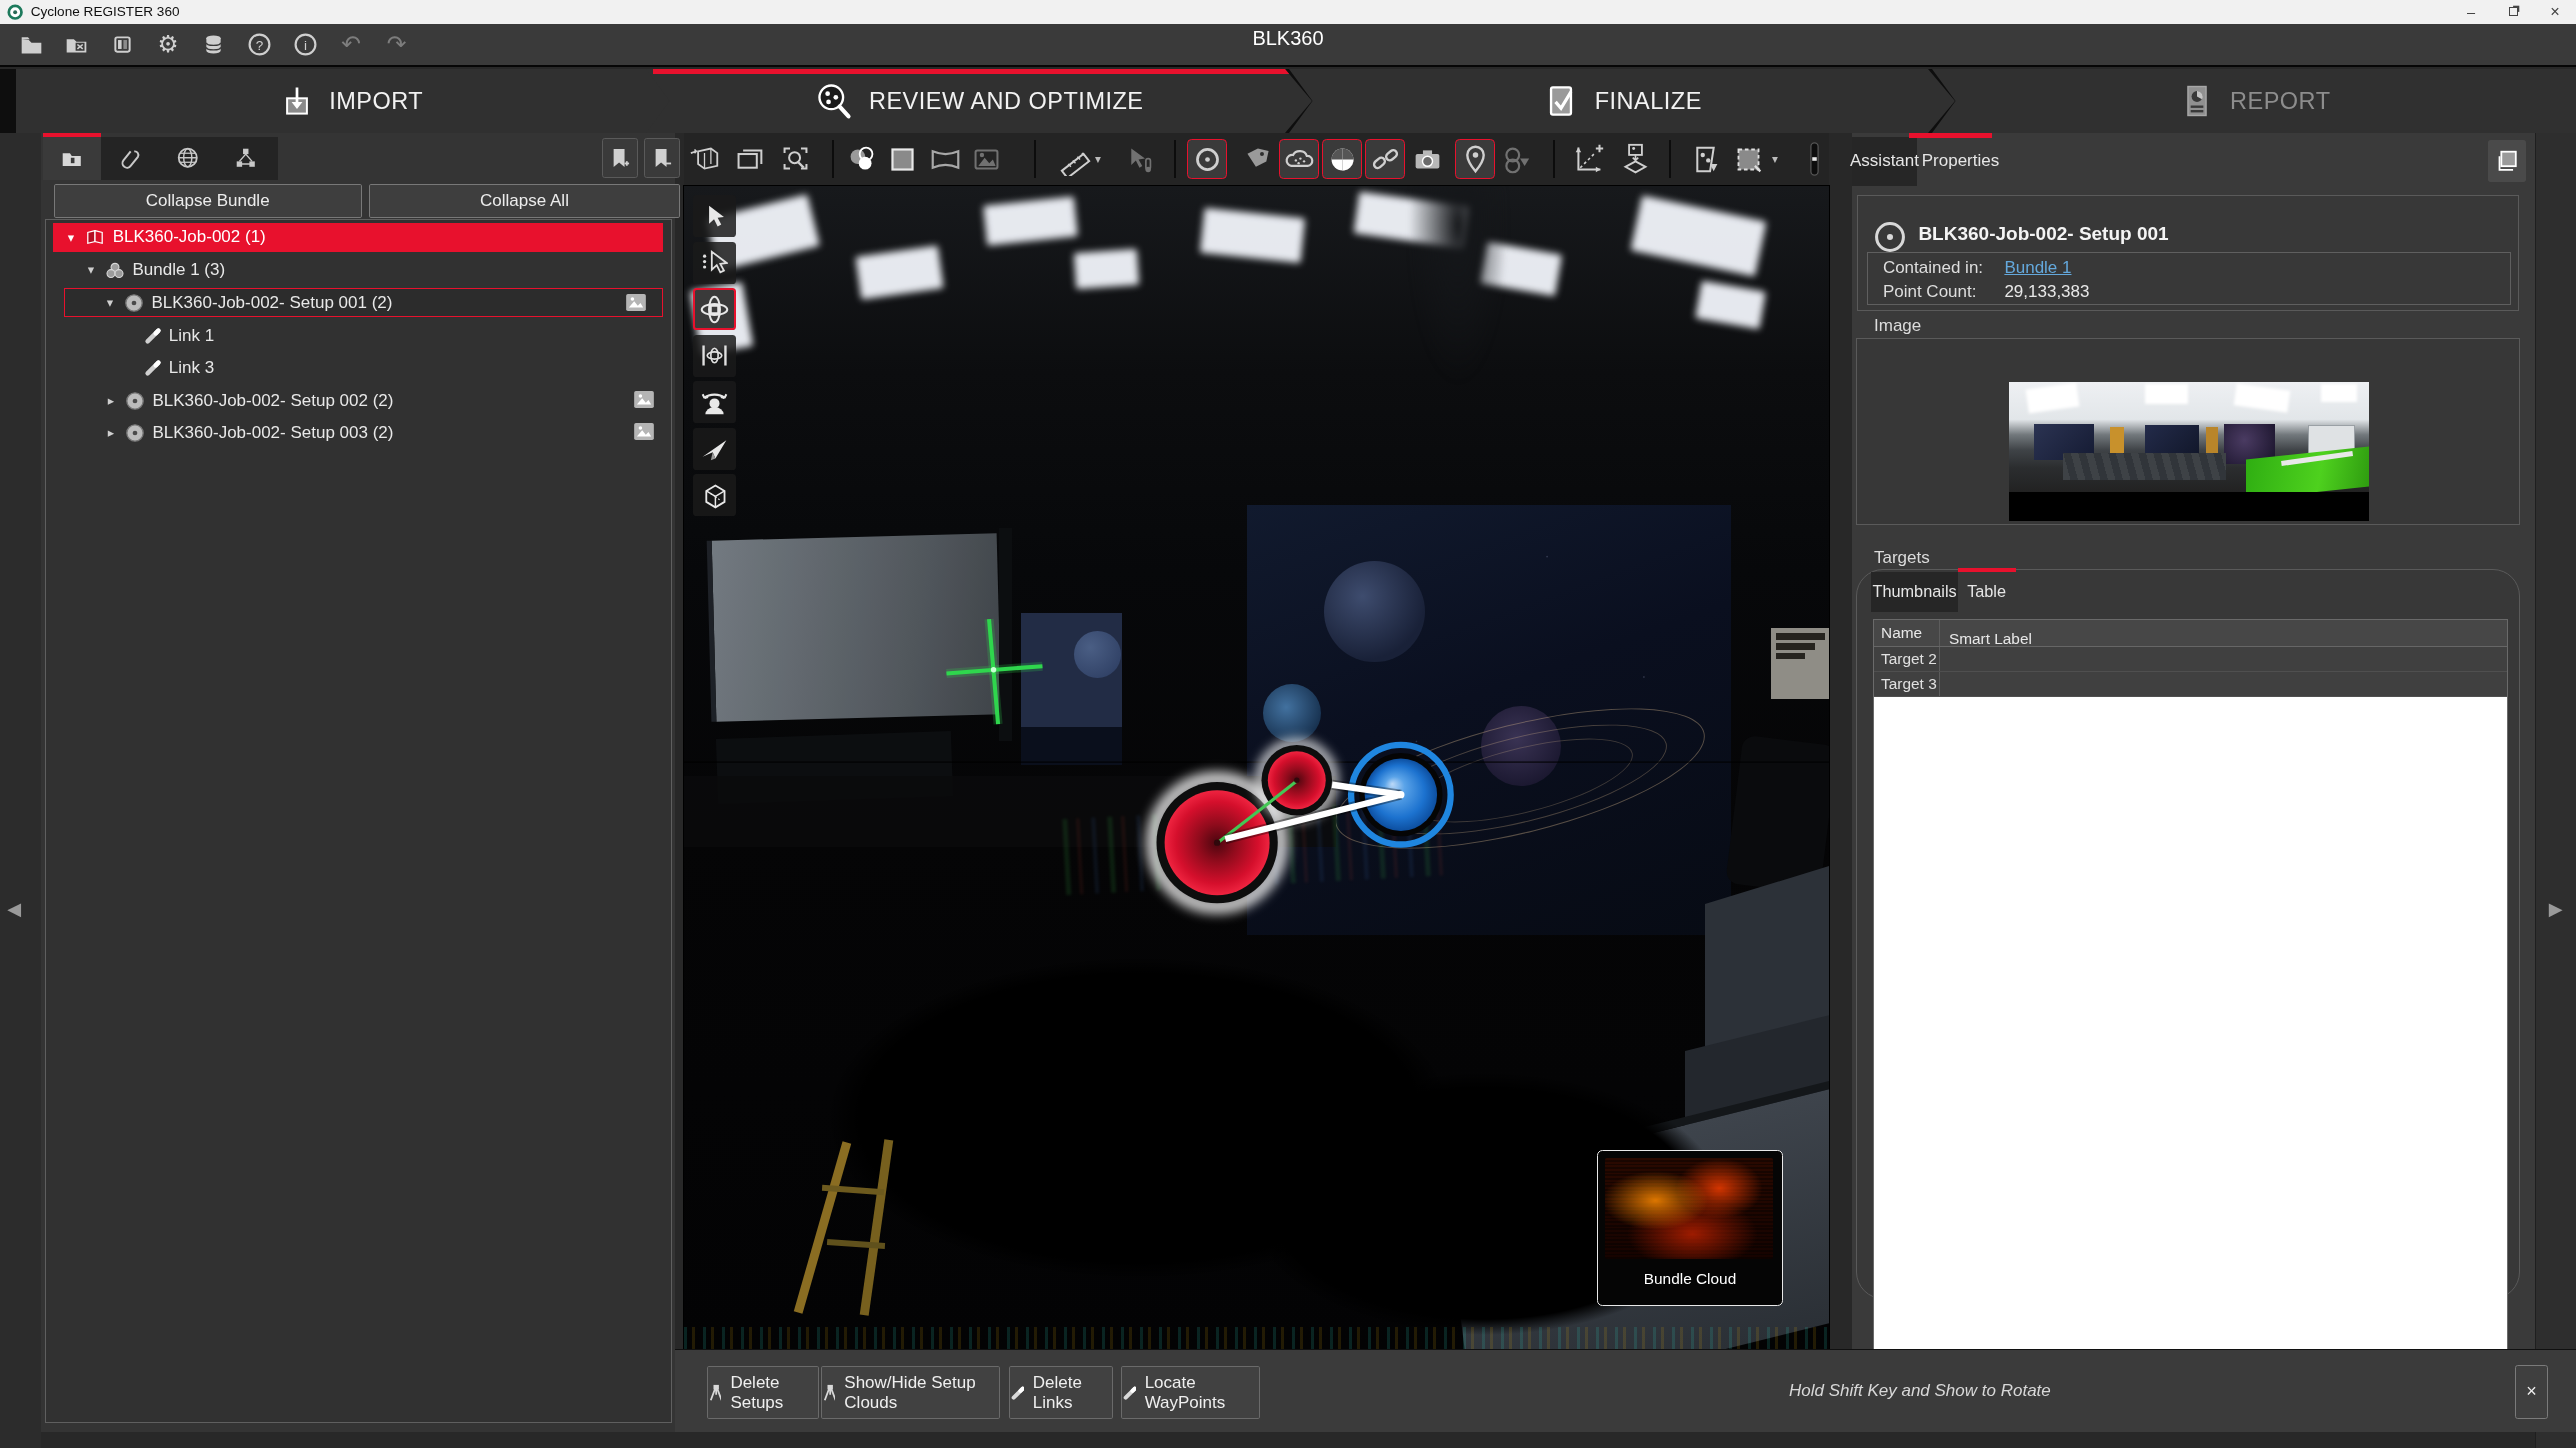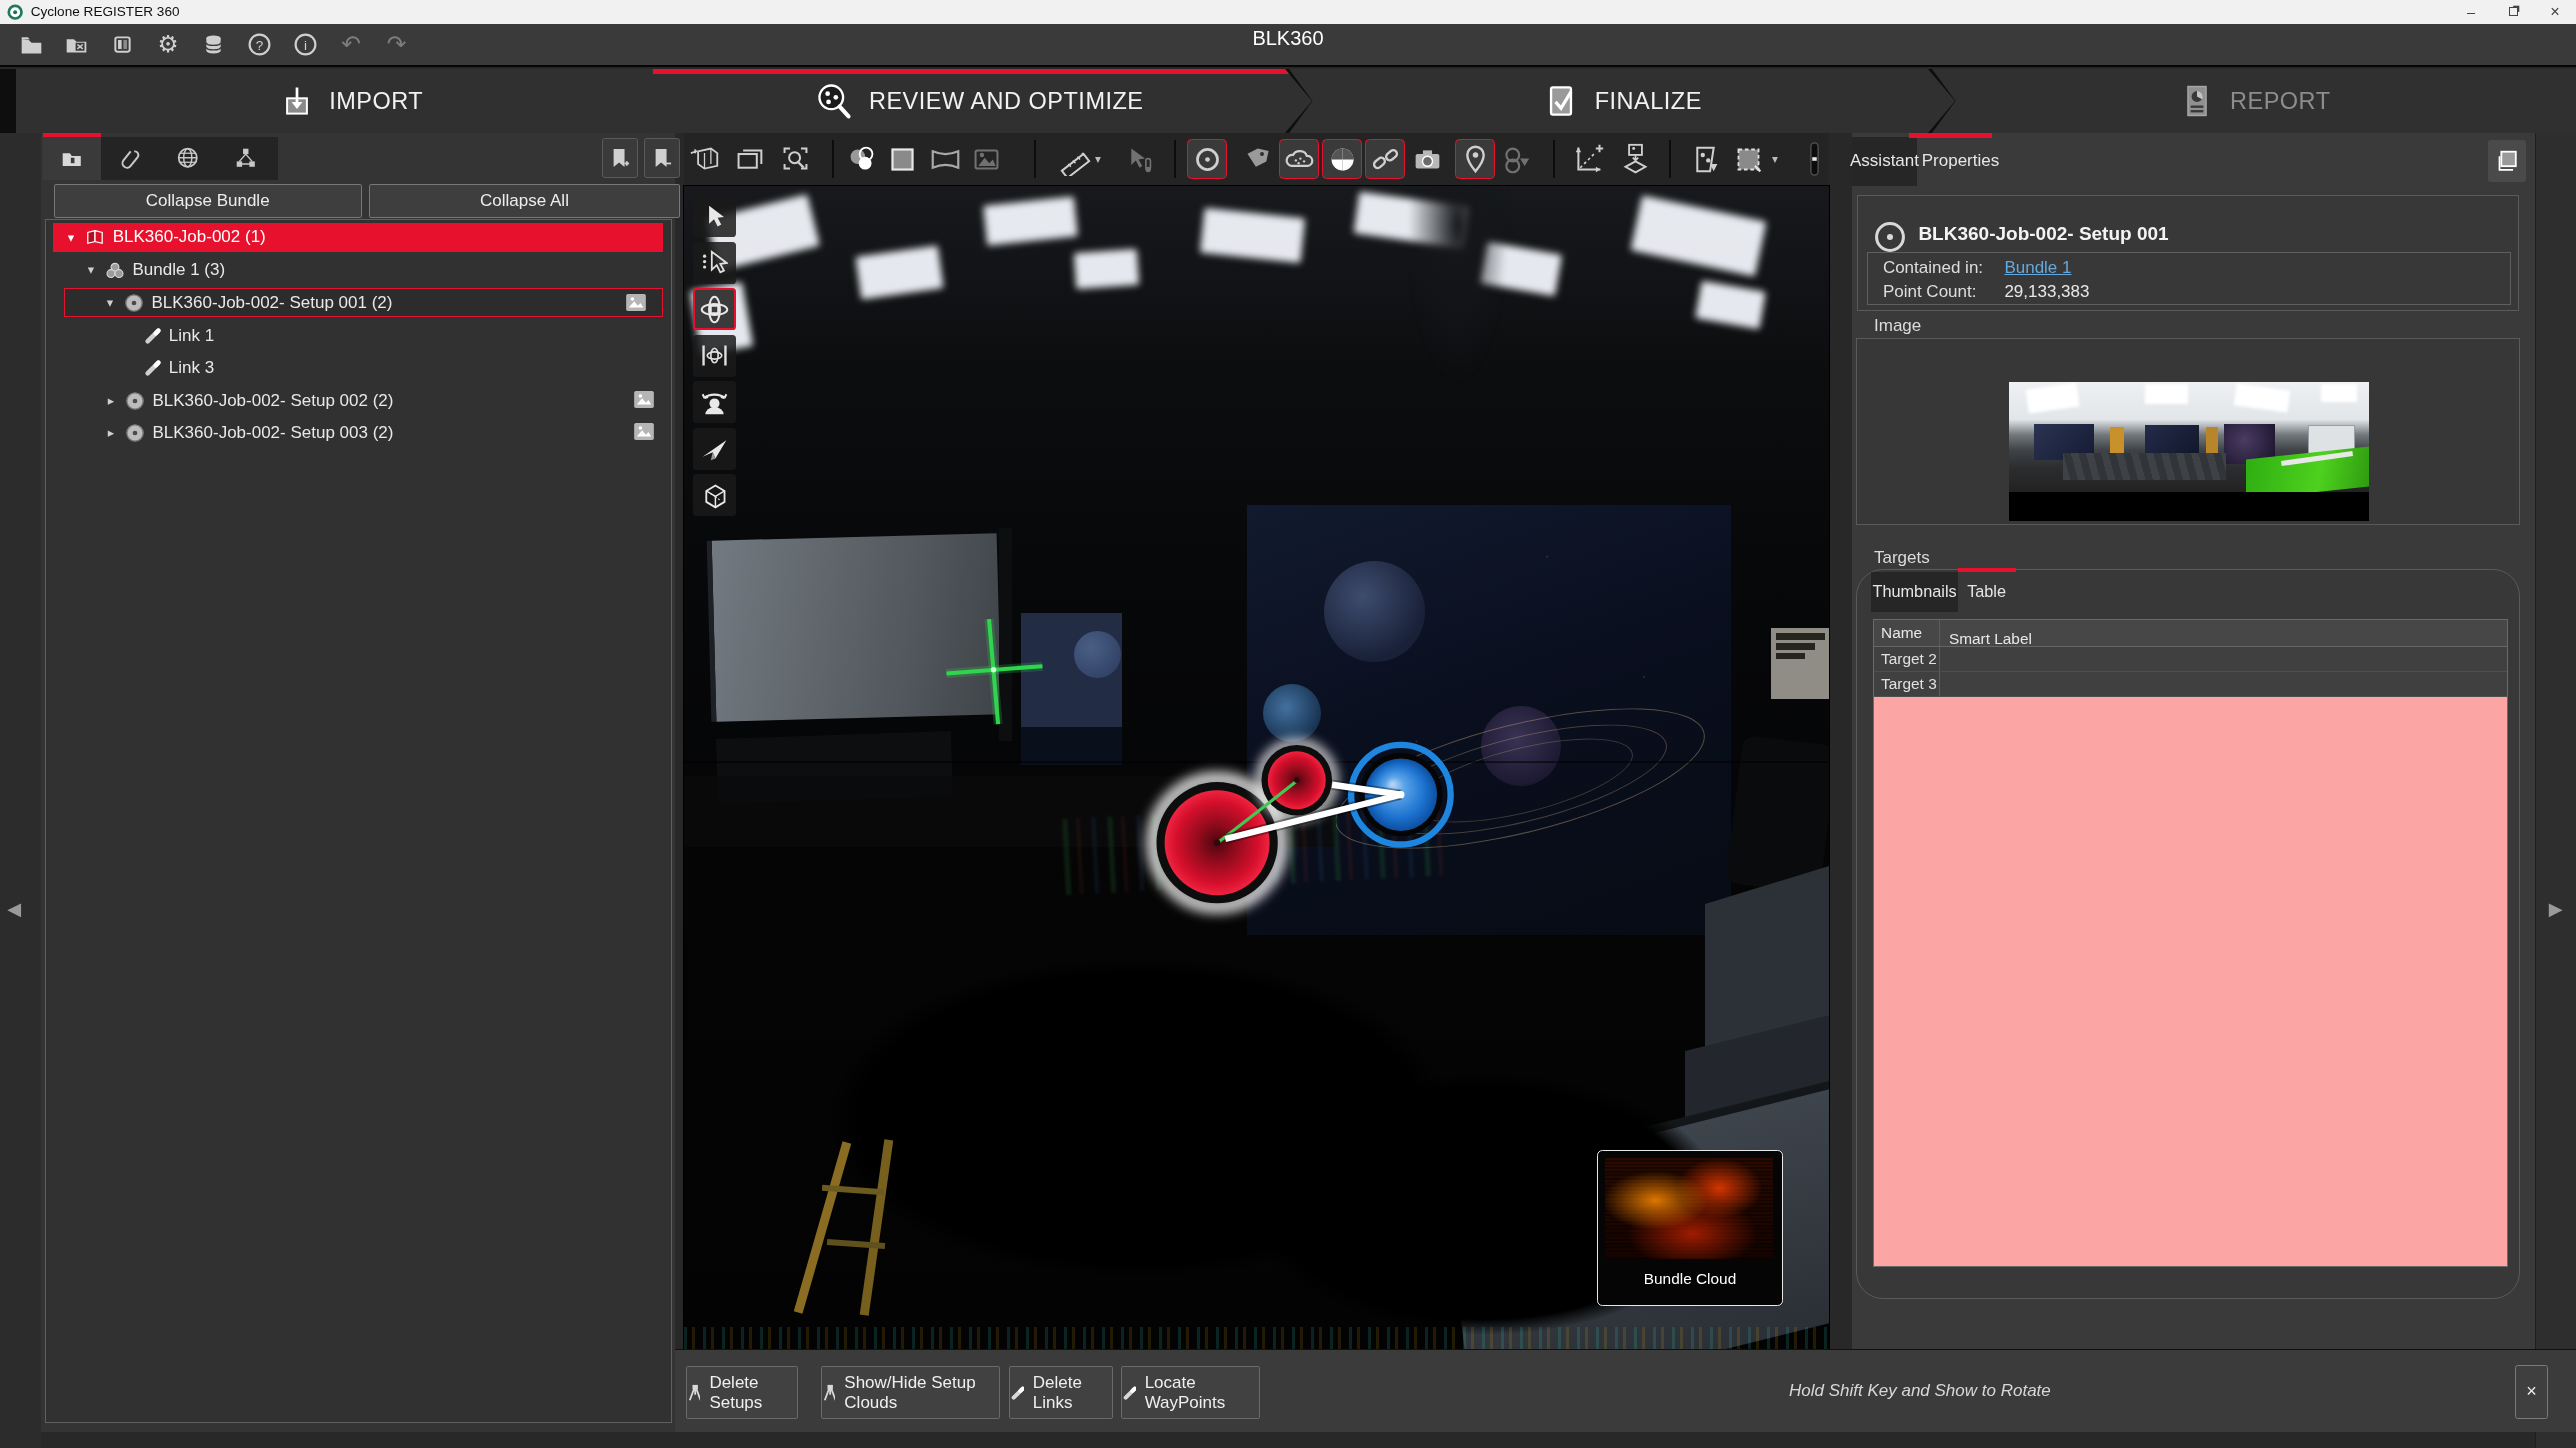--- a/index.html
+++ b/index.html
@@ -70,21 +70,21 @@
   
   #rightpanel{left:1852px;top:133px;width:684px;height:1216px;background:var(--panel);}
   #rgutter{left:2535px;top:133px;width:41px;height:1316px;background:#2e2e2e;border-left:0.9px solid #1f1f1f;}
   .rcard{position:absolute;border:0.9px solid #5a5a5a;background:#383838;}
   .sectlabel{position:absolute;font-size:17px;color:#dcdcdc;}
   .rtab{position:absolute;display:flex;align-items:center;justify-content:center;font-size:17px;color:#e6e6e6;}
   .redbar{position:absolute;height:4.5px;background:var(--red);}
   .link{color:#64a8dc;text-decoration:underline;}
 
   
-  #ttable{position:absolute;left:16.3px;top:49px;width:635px;height:648px;background:#fca5a5;border:0.9px solid #6a6a6a;}
+  #ttable{position:absolute;left:16.3px;top:49px;width:635px;height:812px;background:#ffffff;border:0.9px solid #6a6a6a;}
   .thead{display:flex;height:27px;background:#474747;border-bottom:0.9px solid #666;font-size:15.4px;color:#e8e8e8;align-items:center;}
   .trowt{display:flex;height:25px;border-bottom:0.9px solid #4f4f4f;font-size:15.4px;color:#e0e0e0;align-items:center;background:#404040;}
   .c1{width:66px;padding-left:7.2px;border-right:0.9px solid #5c5c5c;height:100%;display:flex;align-items:center;}
   .c2{flex:1;padding-left:9px;margin-top:12px;}
 
   
   #bottombar{left:675px;top:1349px;width:1901px;height:83px;background:#3b3b3b;border-top:1.8px solid #101010;}
   .bbtn{position:absolute;top:16.3px;height:53px;background:#414141;border:0.9px solid #6a6a6a;border-radius:1.8px;display:flex;align-items:center;justify-content:center;gap:9px;font-size:17px;color:#efefef;}
   #hint{position:absolute;left:1114px;top:31px;font-size:17px;font-style:italic;color:#d8d8d8;}
   #bclose{position:absolute;left:1840px;top:14.5px;width:33px;height:54px;background:#3f3f3f;border:0.9px solid #7a7a7a;border-radius:2.7px;display:flex;align-items:center;justify-content:center;font-size:18px;color:#eee;}
@@ -734,21 +734,21 @@
         </div>
       </div>
     </div>
   </div>
 
   <div id="rgutter" class="ab">
     <div class="ab edgearrow" style="left:12.7px;top:765px;"><span>▶</span></div>
   </div>
 
   <div id="bottombar" class="ab">
-    <div class="bbtn" style="left:11px;width:112px;">
+    <div class="bbtn" style="left:32px;width:112px;">
       <svg width="16.3" height="18" viewBox="0 0 14.6719 20">
           <path d="M9 2 L3 18 M9 2 L15 18 M9 2 L9 12" stroke="#d8d8d8" stroke-width="2" fill="none"></path>
           <rect x="6" y="1" width="6" height="5" fill="#d8d8d8"></rect>
         </svg>
       <span>Delete Setups</span>
     </div>
     <div class="bbtn" style="left:146px;width:179px;">
       <svg width="16.3" height="18" viewBox="0 0 14.6094 20">
           <path d="M9 2 L3 18 M9 2 L15 18 M9 2 L9 12" stroke="#d8d8d8" stroke-width="2" fill="none"></path>
           <rect x="6" y="1" width="6" height="5" fill="#d8d8d8"></rect>

